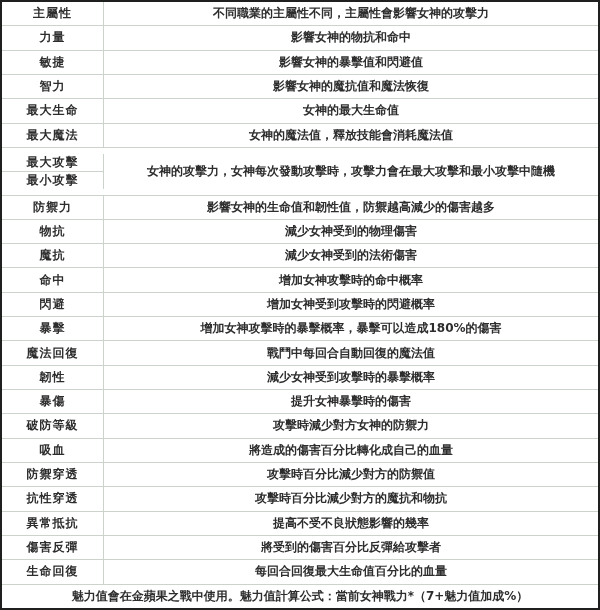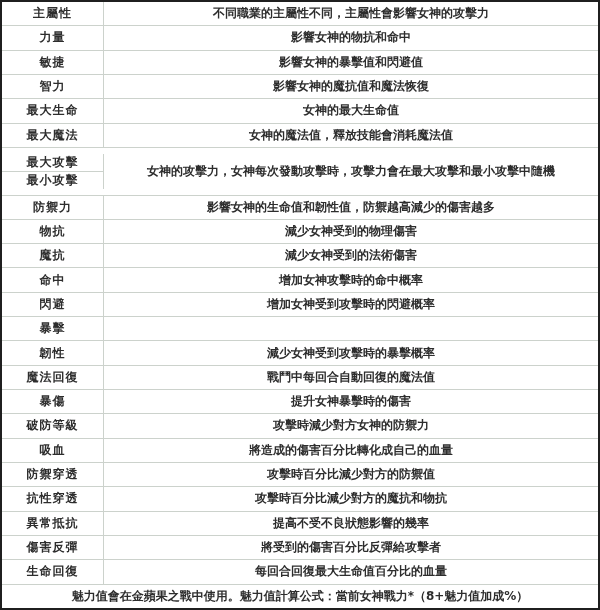--- a/index.html
+++ b/index.html
@@ -124,30 +124,31 @@
     <div class="desc-cell">增加女神攻擊時的命中概率</div>
   </div>
 
   <div class="row">
     <div class="attr-cell">閃避</div>
     <div class="desc-cell">增加女神受到攻擊時的閃避概率</div>
   </div>
 
   <div class="row">
     <div class="attr-cell">暴擊</div>
+    <div class="desc-cell">增加女神攻擊時的暴擊概率，暴擊可以造成180%的傷害</div>
+  </div>
+
+  <div class="row">
+    <div class="attr-cell">魔法回復</div>
+    <div class="desc-cell">戰鬥中每回合自動回復的魔法值</div>
   </div>
 
   <div class="row">
     <div class="attr-cell">韌性</div>
     <div class="desc-cell">減少女神受到攻擊時的暴擊概率</div>
-  </div>
-
-  <div class="row">
-    <div class="attr-cell">魔法回復</div>
-    <div class="desc-cell">戰鬥中每回合自動回復的魔法值</div>
   </div>
 
   <div class="row">
     <div class="attr-cell">暴傷</div>
     <div class="desc-cell">提升女神暴擊時的傷害</div>
   </div>
 
   <div class="row">
     <div class="attr-cell">破防等級</div>
     <div class="desc-cell">攻擊時減少對方女神的防禦力</div>
@@ -178,15 +179,15 @@
     <div class="desc-cell">將受到的傷害百分比反彈給攻擊者</div>
   </div>
 
   <div class="row">
     <div class="attr-cell">生命回復</div>
     <div class="desc-cell">每回合回復最大生命值百分比的血量</div>
   </div>
 
 
   <div class="row">
-    <div class="desc-cell">魅力值會在金蘋果之戰中使用。魅力值計算公式：當前女神戰力*（8+魅力值加成%）</div>
+    <div class="desc-cell">魅力值會在金蘋果之戰中使用。魅力值計算公式：當前女神戰力*（7+魅力值加成%）</div>
   </div>
 </div>
 
 </body></html>

